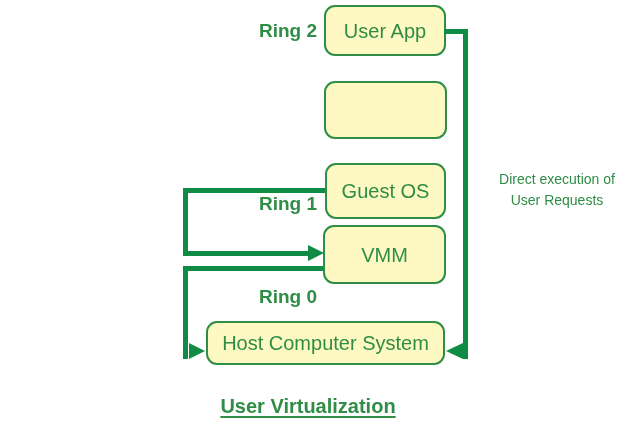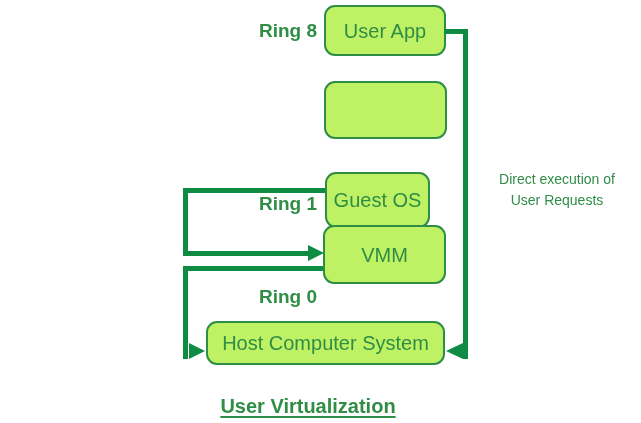--- a/index.html
+++ b/index.html
@@ -13,21 +13,21 @@
     width:641px;height:423px;
     background:var(--bg);
     font-family:"Liberation Sans",sans-serif;
     overflow:hidden;
   }
   .box{
     position:absolute;
     box-sizing:border-box;
     border:2px solid var(--green);
     border-radius:11px;
-    background:#bef264;
+    background:#fef9c3;
     display:flex;align-items:center;justify-content:center;
     color:var(--green);
     font-size:20px;
     line-height:1;
     white-space:nowrap;
   }
   .ring-label{
     position:absolute;
     left:230px;width:87px;
     text-align:right;
@@ -67,27 +67,27 @@
     text-decoration-thickness:2px;
     text-underline-offset:3px;
     white-space:nowrap;
   }
 </style>
 </head>
 <body>
 
 <div class="canvas">
 
-  <div class="ring-label" style="top:20px">Ring 8</div>
+  <div class="ring-label" style="top:20px">Ring 2</div>
   <div class="ring-label" style="top:193px">Ring 1</div>
   <div class="ring-label" style="top:286px">Ring 0</div>
 
   <div class="box" style="left:324px;top:5px;width:122px;height:51px">User App</div>
   <div class="box" style="left:324px;top:81px;width:123px;height:58px"></div>
-  <div class="box" style="left:325px;top:172px;width:105px;height:56px">Guest OS</div>
+  <div class="box" style="left:325px;top:163px;width:121px;height:56px">Guest OS</div>
   <div class="box" style="left:323px;top:225px;width:123px;height:59px">VMM</div>
   <div class="box" style="left:206px;top:321px;width:239px;height:44px">Host Computer System</div>
 
   <div class="hline" style="left:183px;top:188px;width:142px;height:5px"></div>
   <div class="vline" style="left:183px;top:188px;width:5px;height:68px"></div>
   <div class="hline" style="left:183px;top:251px;width:125px;height:5px"></div>
   <div class="arrow-right" style="left:308px;top:245px"></div>
 
   <div class="hline" style="left:183px;top:266px;width:140px;height:5px"></div>
   <div class="vline" style="left:183px;top:266px;width:5px;height:93px"></div>

